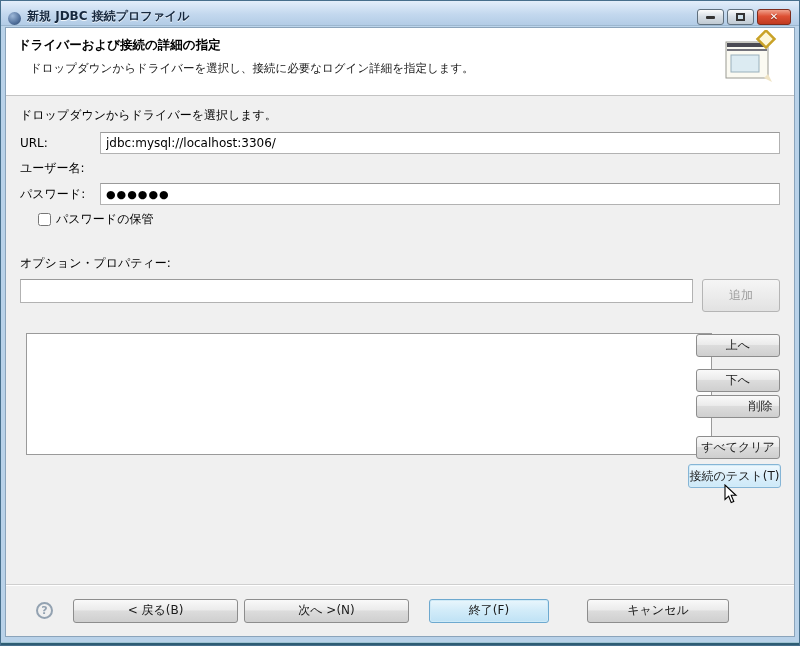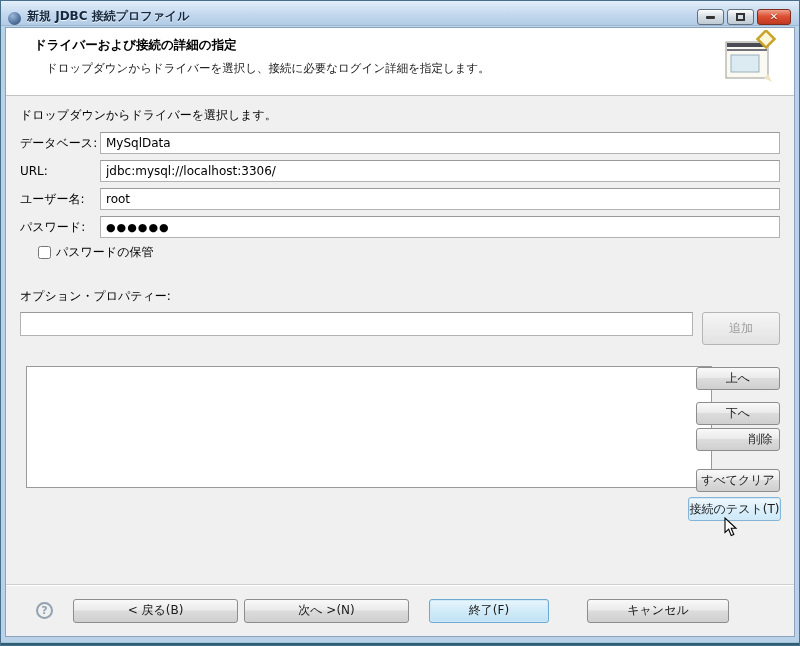--- a/index.html
+++ b/index.html
@@ -55,21 +55,21 @@
     position: absolute; top: 26px; left: 4px; right: 4px; bottom: 8px;
     border: 1px solid #8ba4bb;
     display: flex; flex-direction: column;
     background: #f0f0f0;
   }
   
   .header {
     position: relative;
     height: 68px; background: #fff;
     border-bottom: 1px solid #c3c3c3;
-    padding: 9px 14px 0 28px;
+    padding: 9px 14px 0 12px;
     flex: 0 0 auto;
   }
   .header-title { font-size: 12.5px; font-weight: bold; color: #000; }
   .header-subtitle { font-size: 11.5px; color: #1a1a1a; margin: 7px 0 0 12px; }
   .wizard-icon { position: absolute; right: 14px; top: 2px; }
   
   .content { flex: 1 1 auto; padding: 9px 14px 0 14px; position: relative; }
   .drv-label { font-size: 12px; color: #000; margin: 2px 0 8px; }
   .combo-row { display: flex; gap: 8px; margin-bottom: 10px; }
   .combo {
@@ -198,30 +198,25 @@
         <path d="M46 48 L54 52 L50 44 Z" fill="#efe3c4"></path>
       </svg>
     </div>
 
     <div class="content">
 
       <div class="drv-label">ドロップダウンからドライバーを選択します。</div>
 
 
       <div class="field-row">
-        <span class="field-label">データベース:</span>
-        <input class="field-input" type="text" value="MySqlData" style="">
-      </div>
-      <div class="field-row">
         <span class="field-label">URL:</span>
         <input class="field-input" type="text" value="jdbc:mysql://localhost:3306/" style="">
       </div>
       <div class="field-row">
         <span class="field-label">ユーザー名:</span>
-        <input class="field-input" type="text" value="root" style="">
       </div>
       <div class="field-row">
         <span class="field-label">パスワード:</span>
         <input class="field-input password" type="text" value="●●●●●●" style="">
       </div>
 
       <div class="check-row">
         <input type="checkbox" style="">
         <span>パスワードの保管</span>
       </div>

